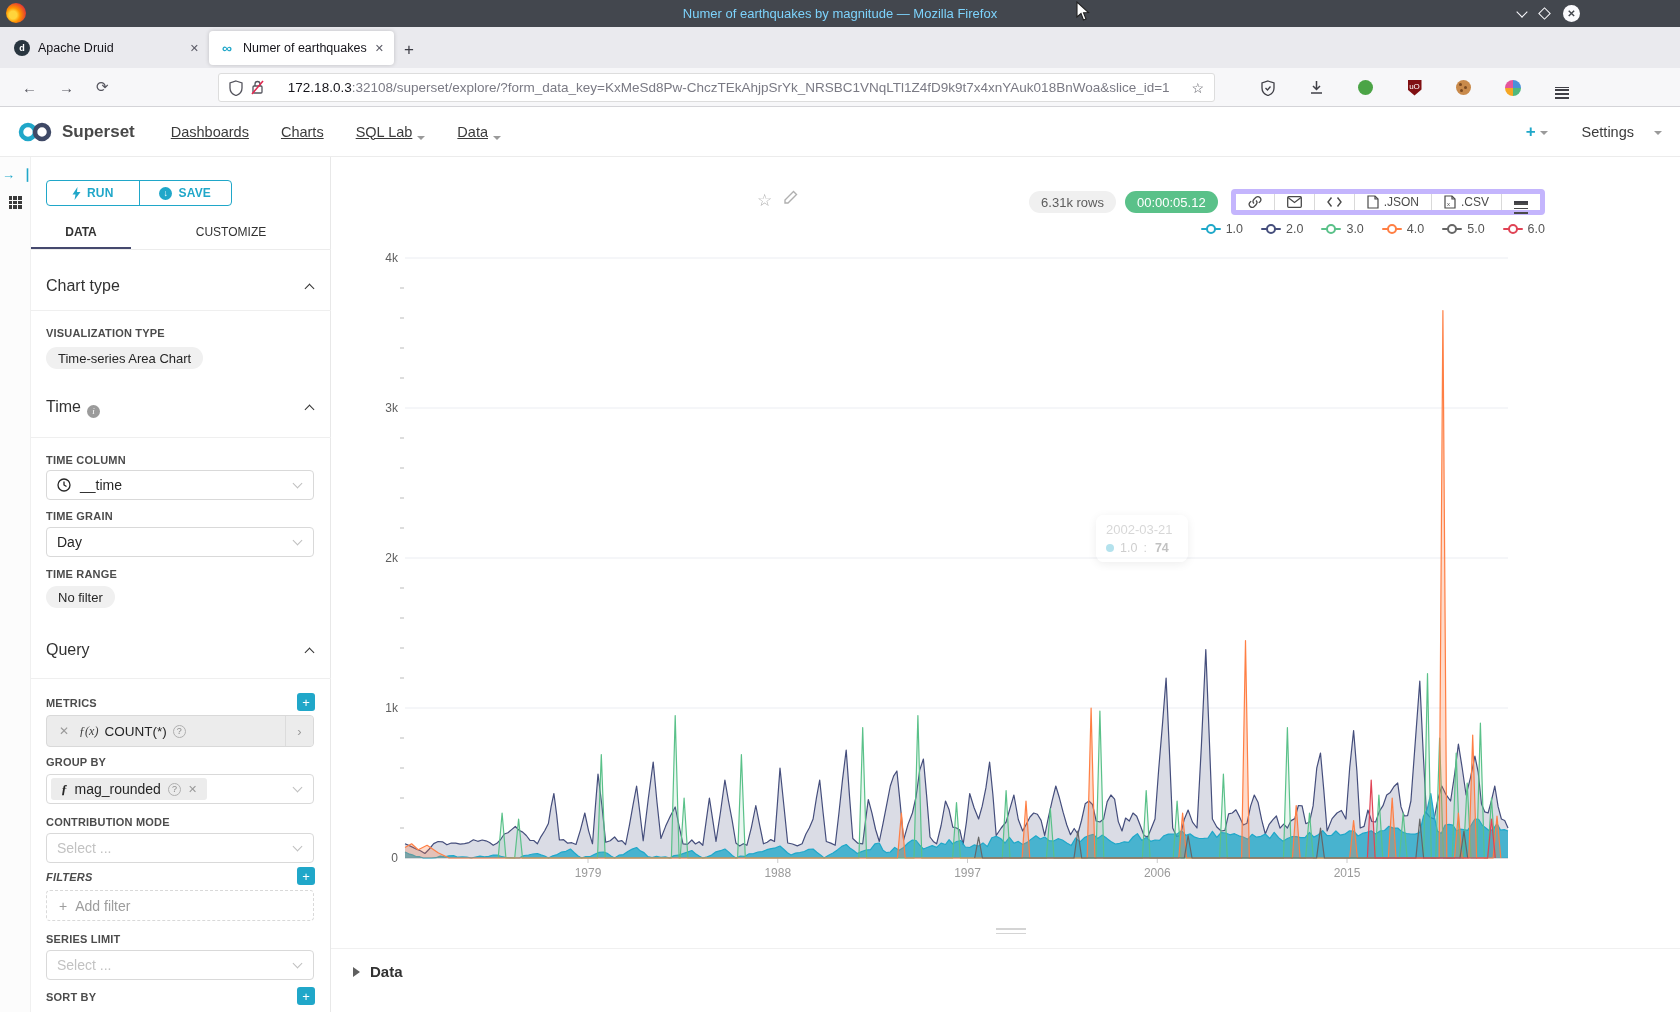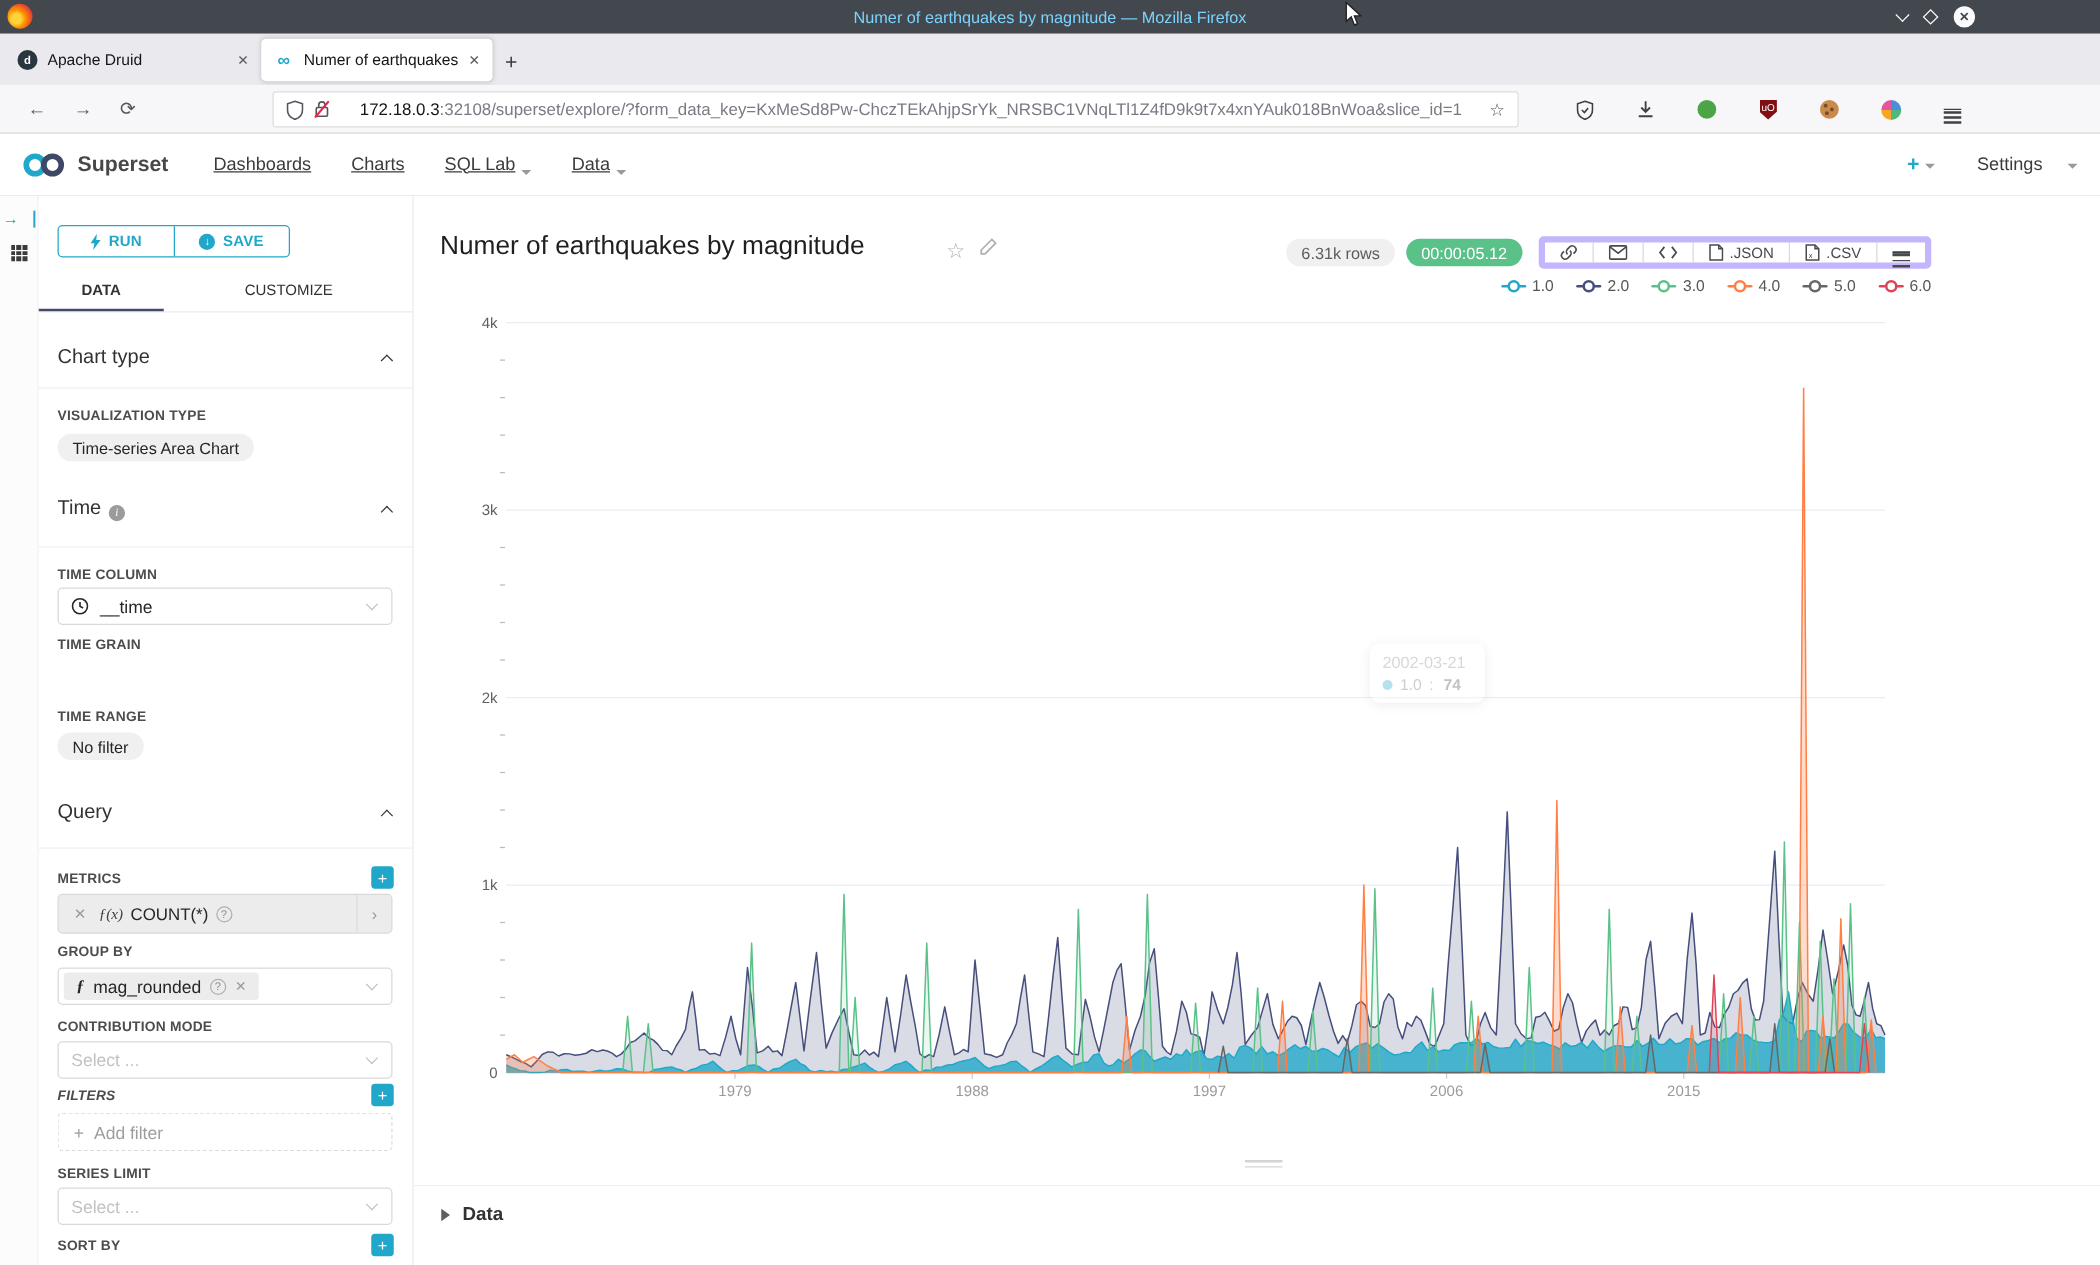--- a/index.html
+++ b/index.html
@@ -297,20 +297,24 @@
       <div class="ctl-label" style="top:297px;">TIME COLUMN</div>
       <div class="select" style="top:313px;">
         <svg width="14" height="14" viewBox="0 0 14 14" style="margin-right:9px;">
             <circle cx="7" cy="7" r="6" fill="none" stroke="#262626" stroke-width="1.3"></circle>
             <path d="M7 3.5 V7 L9.5 8.5" fill="none" stroke="#262626" stroke-width="1.3"></path>
           </svg>
         <span>__time</span>
         <span class="sel-caret"></span>
       </div>
       <div class="ctl-label" style="top:353px;">TIME GRAIN</div>
+      <div class="select" style="top:370px;">
+        <span>Day</span>
+        <span class="sel-caret"></span>
+      </div>
       <div class="ctl-label" style="top:411px;">TIME RANGE</div>
       <div class="pill" style="top:429px;">No filter</div>
 
       <div class="sec-title" style="top:484px;">Query</div>
       <div class="sec-chev" style="top:492px;"></div>
       <div class="divider" style="top:521px;"></div>
 
       <div class="ctl-label" style="top:540px;">METRICS</div>
       <div class="plusbtn" style="top:536px;">+</div>
       <div class="metricbox" style="top:558px;">
@@ -349,21 +353,20 @@
       <div class="select" style="top:793px;">
         <span class="ph">Select ...</span>
         <span class="sel-caret"></span>
       </div>
 
       <div class="ctl-label" style="top:834px;">SORT BY</div>
       <div class="plusbtn" style="top:830px;">+</div>
     </div>
 
     <div class="main">
-      <div class="chart-title">Numer of earthquakes by magnitude</div>
       <span class="title-star">☆</span>
       <span class="title-edit">
         <svg width="15" height="15" viewBox="0 0 15 15">
             <path d="M10.5 1.5 l3 3 L5 13 H2 V10 Z" fill="none" stroke="#b0b0b0" stroke-width="1.4"></path>
           </svg>
       </span>
 
       <div class="hdr-right">
         <span class="badge-rows">6.31k rows</span>
         <span class="badge-time">00:00:05.12</span>

